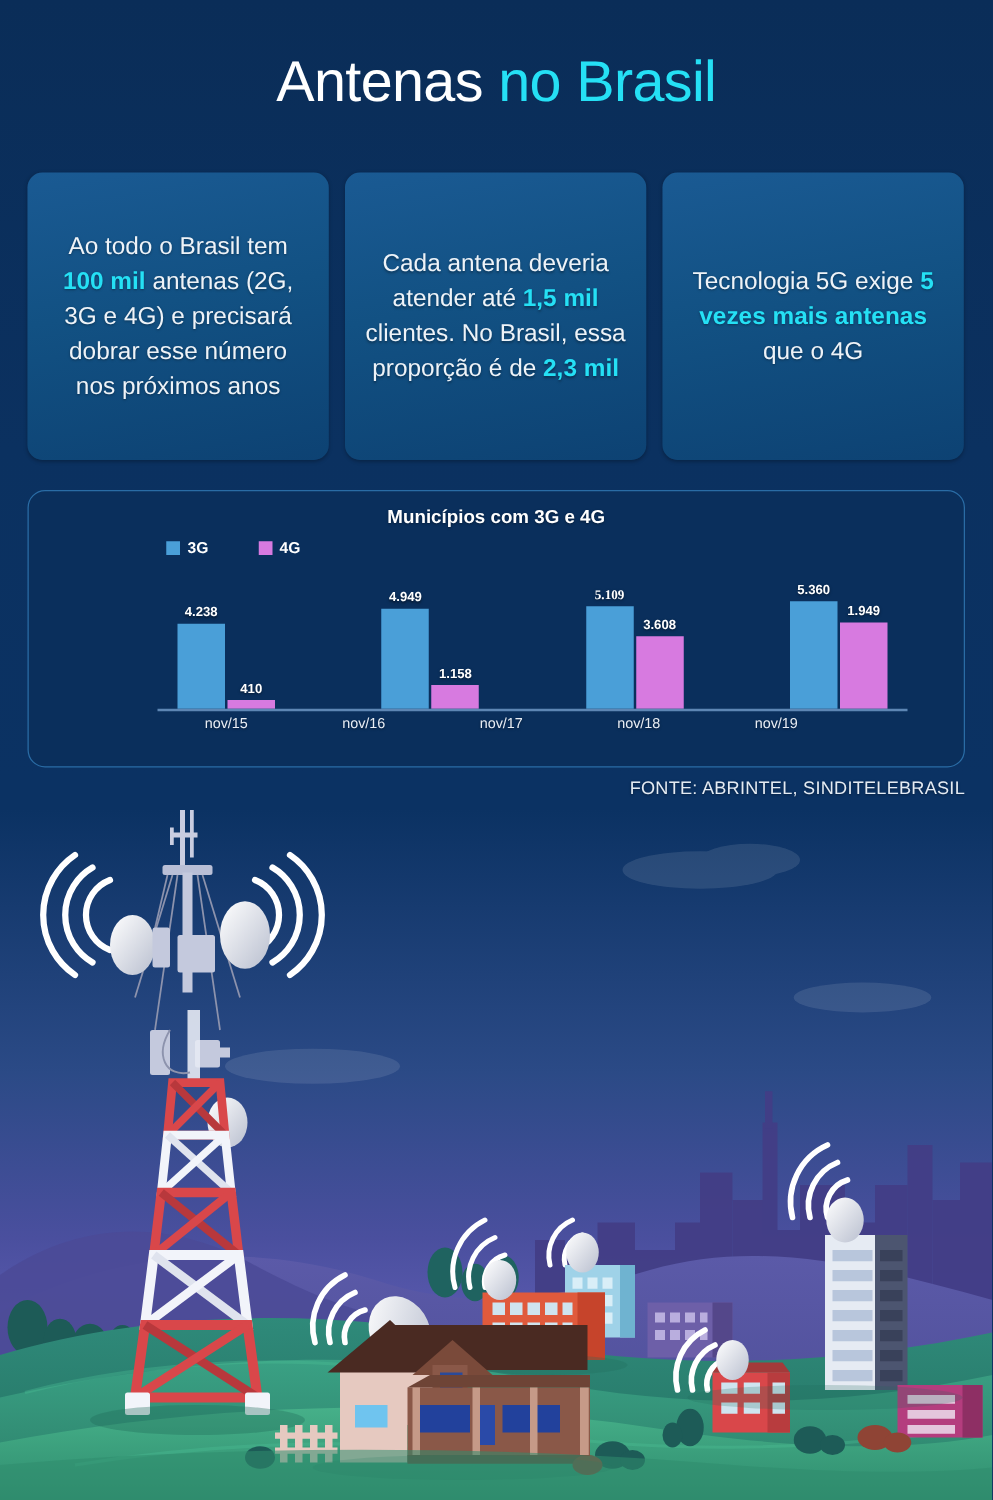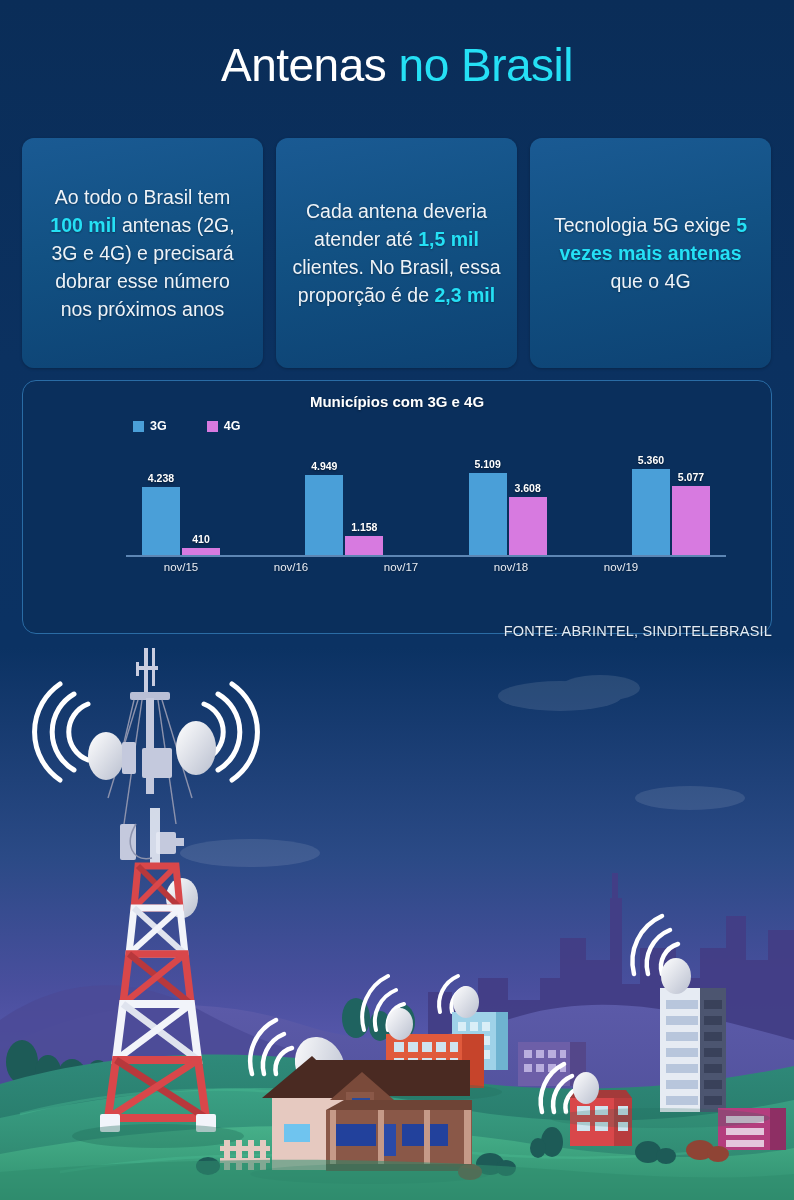--- a/index.html
+++ b/index.html
@@ -47,22 +47,22 @@
     color:#eef3f8;
     font-size:19.5px;
     line-height:28px;
     text-shadow:0 1px 2px rgba(0,0,0,0.35);
   }
   .card b { color:#25e0f5; font-weight:bold; }
   .card.c3 p { font-size:19.5px; }
 
   
   .chart-panel {
-    position:absolute; top:380px; left:22px;
-    width:750px; height:254px;
+    position:absolute; top:392px; left:22px;
+    width:750px; height:222px;
     border:1.5px solid #2a6ca5;
     border-radius:14px;
     background:#0a2f5c;
   }
   .chart-title {
     position:absolute; top:12px; left:0; width:100%;
     text-align:center;
     color:#ffffff; font-weight:bold; font-size:15px;
     text-shadow:0 1px 2px rgba(0,0,0,0.4);
   }
@@ -181,35 +181,35 @@
             <span class="bar-val" style="bottom: 83px;">4.949</span>
             <div class="bar b3g" style="height: 80px;"></div>
           </div>
           <div class="bar-wrap">
             <span class="bar-val" style="bottom: 22px;">1.158</span>
             <div class="bar b4g" style="height: 19px;"></div>
           </div>
         </div>
         <div class="group">
           <div class="bar-wrap">
-            <span class="bar-val" style="bottom: 85px;">5.109</span>
+            <span class="bar-val" style="bottom: 85px; font-family: Liberation Serif, serif;">5.109</span>
             <div class="bar b3g" style="height: 82px;"></div>
           </div>
           <div class="bar-wrap">
             <span class="bar-val" style="bottom: 61px;">3.608</span>
             <div class="bar b4g" style="height: 58px;"></div>
           </div>
         </div>
         <div class="group">
           <div class="bar-wrap">
             <span class="bar-val" style="bottom: 89px;">5.360</span>
             <div class="bar b3g" style="height: 86px;"></div>
           </div>
           <div class="bar-wrap">
-            <span class="bar-val" style="bottom: 72px;">5.077</span>
+            <span class="bar-val" style="bottom: 72px;">1.949</span>
             <div class="bar b4g" style="height: 69px;"></div>
           </div>
         </div>
       </div>
     <div class="axis"></div>
     <div class="xlabels" id="x-labels">
         <span>nov/15</span>
         <span>nov/16</span>
         <span>nov/17</span>
         <span>nov/18</span>

